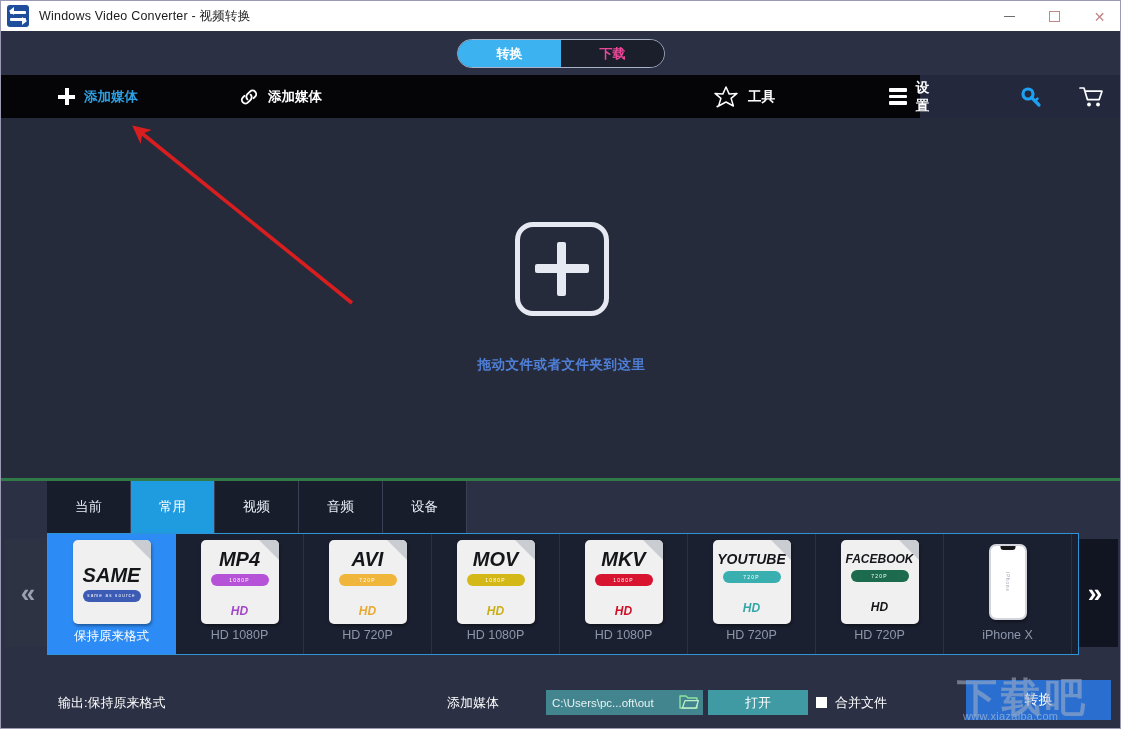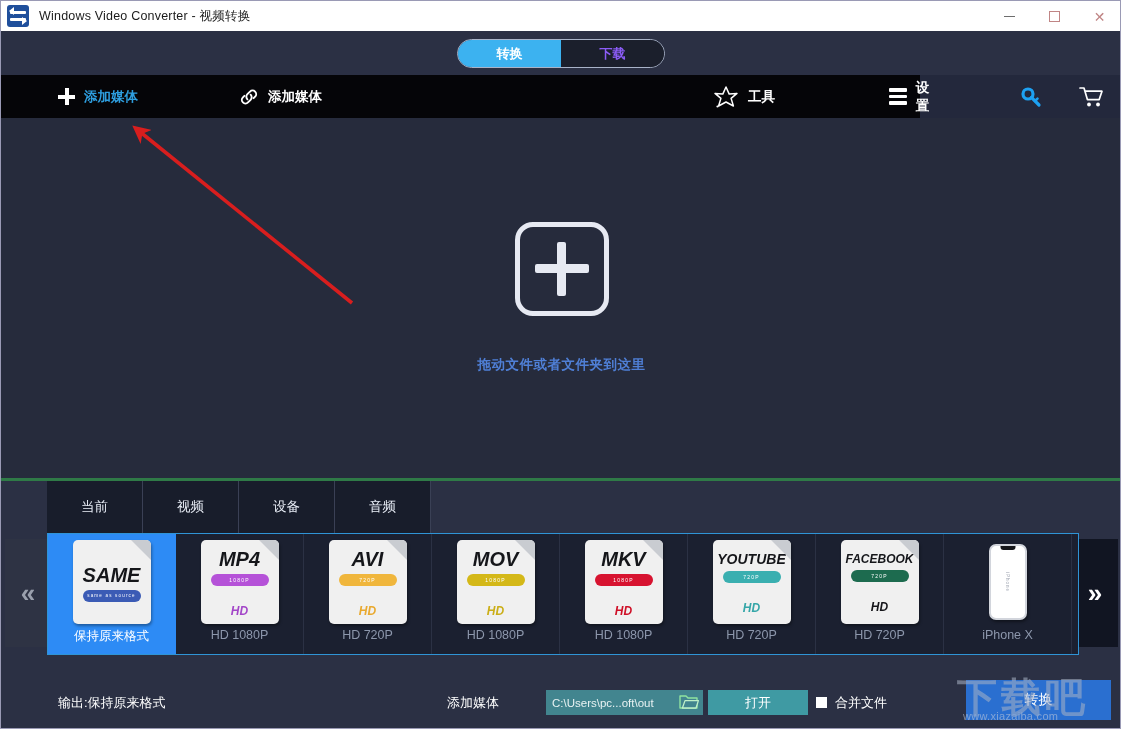--- a/index.html
+++ b/index.html
@@ -85,21 +85,21 @@
     width: 208px; height: 29px;
     border: 1px solid #a9b3c8;
     border-radius: 15px;
     overflow: hidden;
     display: flex;
   }
   .modetab {
     flex: 1 1 50%;
     display: flex; align-items: center; justify-content: center;
     font-size: 13px; font-weight: bold;
-    color: #8b5cf6;
+    color: #ec4899;
     background: #1b1f2c;
   }
   .modetab.active { background: #3cb2f0; color: #ffffff; }
 
   
   .toolbar {
     position: absolute; left: 0; top: 75px;
     width: 919px; height: 43px;
     background: #050508;
   }
@@ -167,21 +167,21 @@
     position: absolute; left: 0; top: 481px;
     width: 1121px; height: 196px;
     background: #2b3044;
   }
   .cat-tabs {
     position: absolute; left: 46px; top: 0;
     height: 52px; display: flex;
     background: #181d2b;
   }
   .cat-tab {
-    width: 96px; height: 52px;
+    width: 84px; height: 52px;
     display: flex; align-items: center; justify-content: center;
     font-size: 13.5px; color: #e9eef7;
     border-right: 1px solid #3a4055;
     background: #181d2b;
   }
   .cat-tab.active { background: #1f9be0; color: #ffffff; }
 
   .carousel {
     position: absolute; left: 46px; top: 52px;
     width: 1032px; height: 122px;
@@ -432,23 +432,24 @@
     </defs>
     <line x1="351" y1="303" x2="138" y2="131" stroke="#d81e1e" stroke-width="3.6" marker-end="url(#ah)"></line>
   </svg>
 
   <div class="greenline"></div>
 
   <div class="presets">
 
     <div class="cat-tabs">
       <div class="cat-tab">当前</div>
+      <div class="cat-tab active">常用</div>
       <div class="cat-tab">视频</div>
+      <div class="cat-tab">音频</div>
       <div class="cat-tab">设备</div>
-      <div class="cat-tab">音频</div>
     </div>
 
     <div class="car-arrow left">«</div>
     <div class="car-arrow right">»</div>
 
     <div class="carousel" id="carousel">
         <div class="pcard sel">
           <div class="pcard-icon">
             <div class="filedoc">
               <span class="fold"></span>

